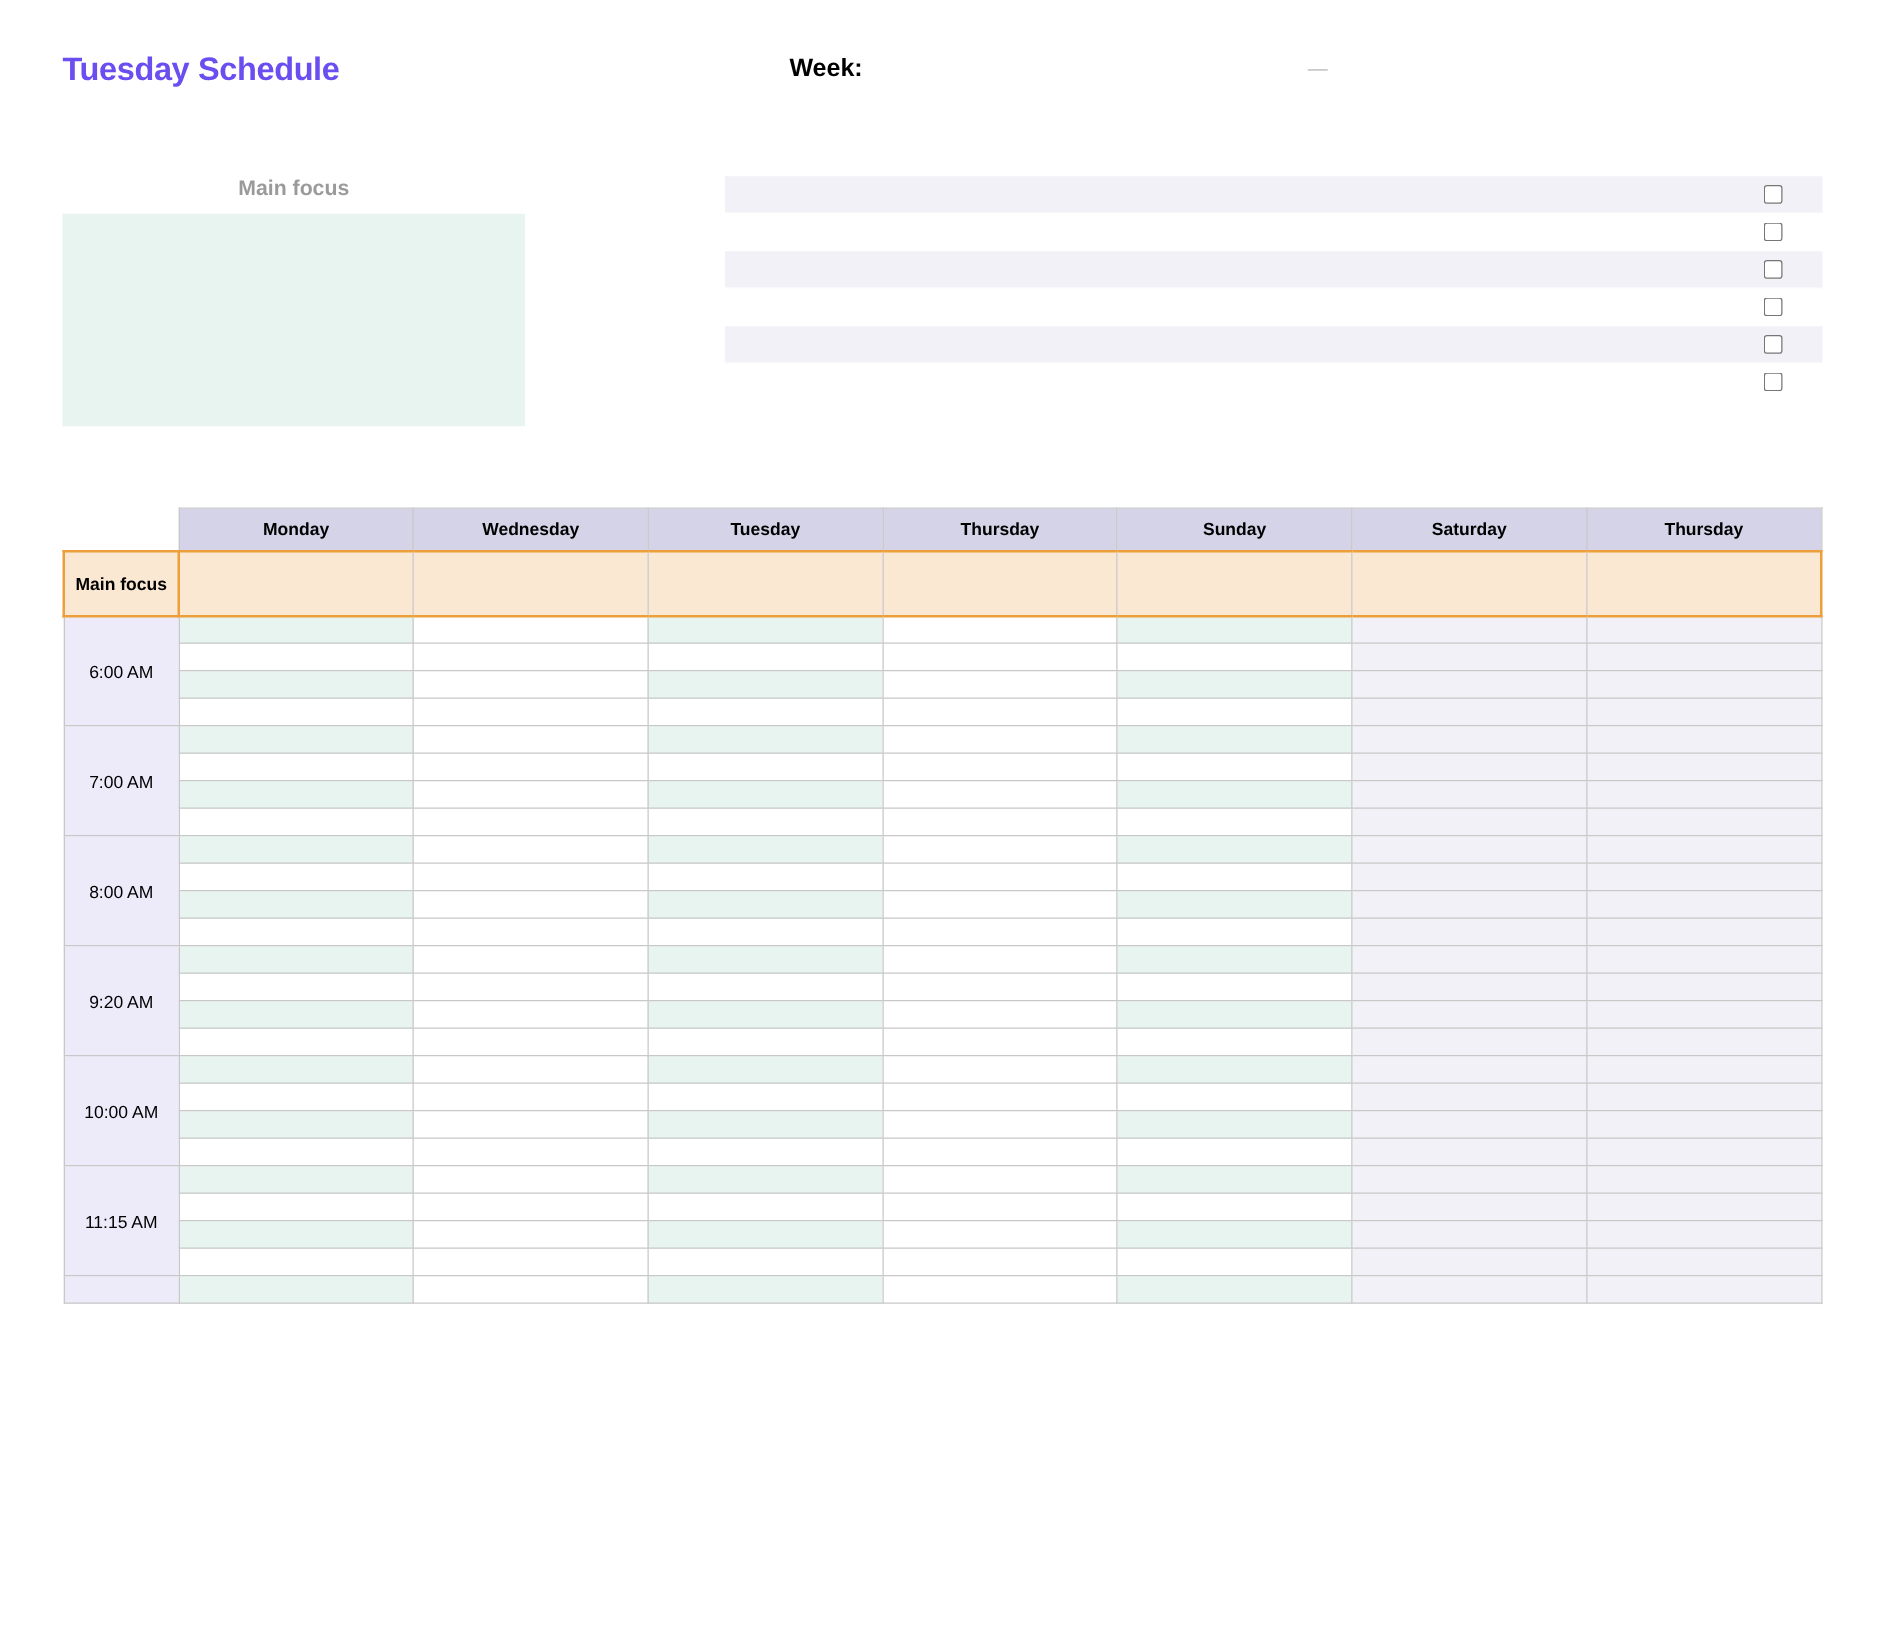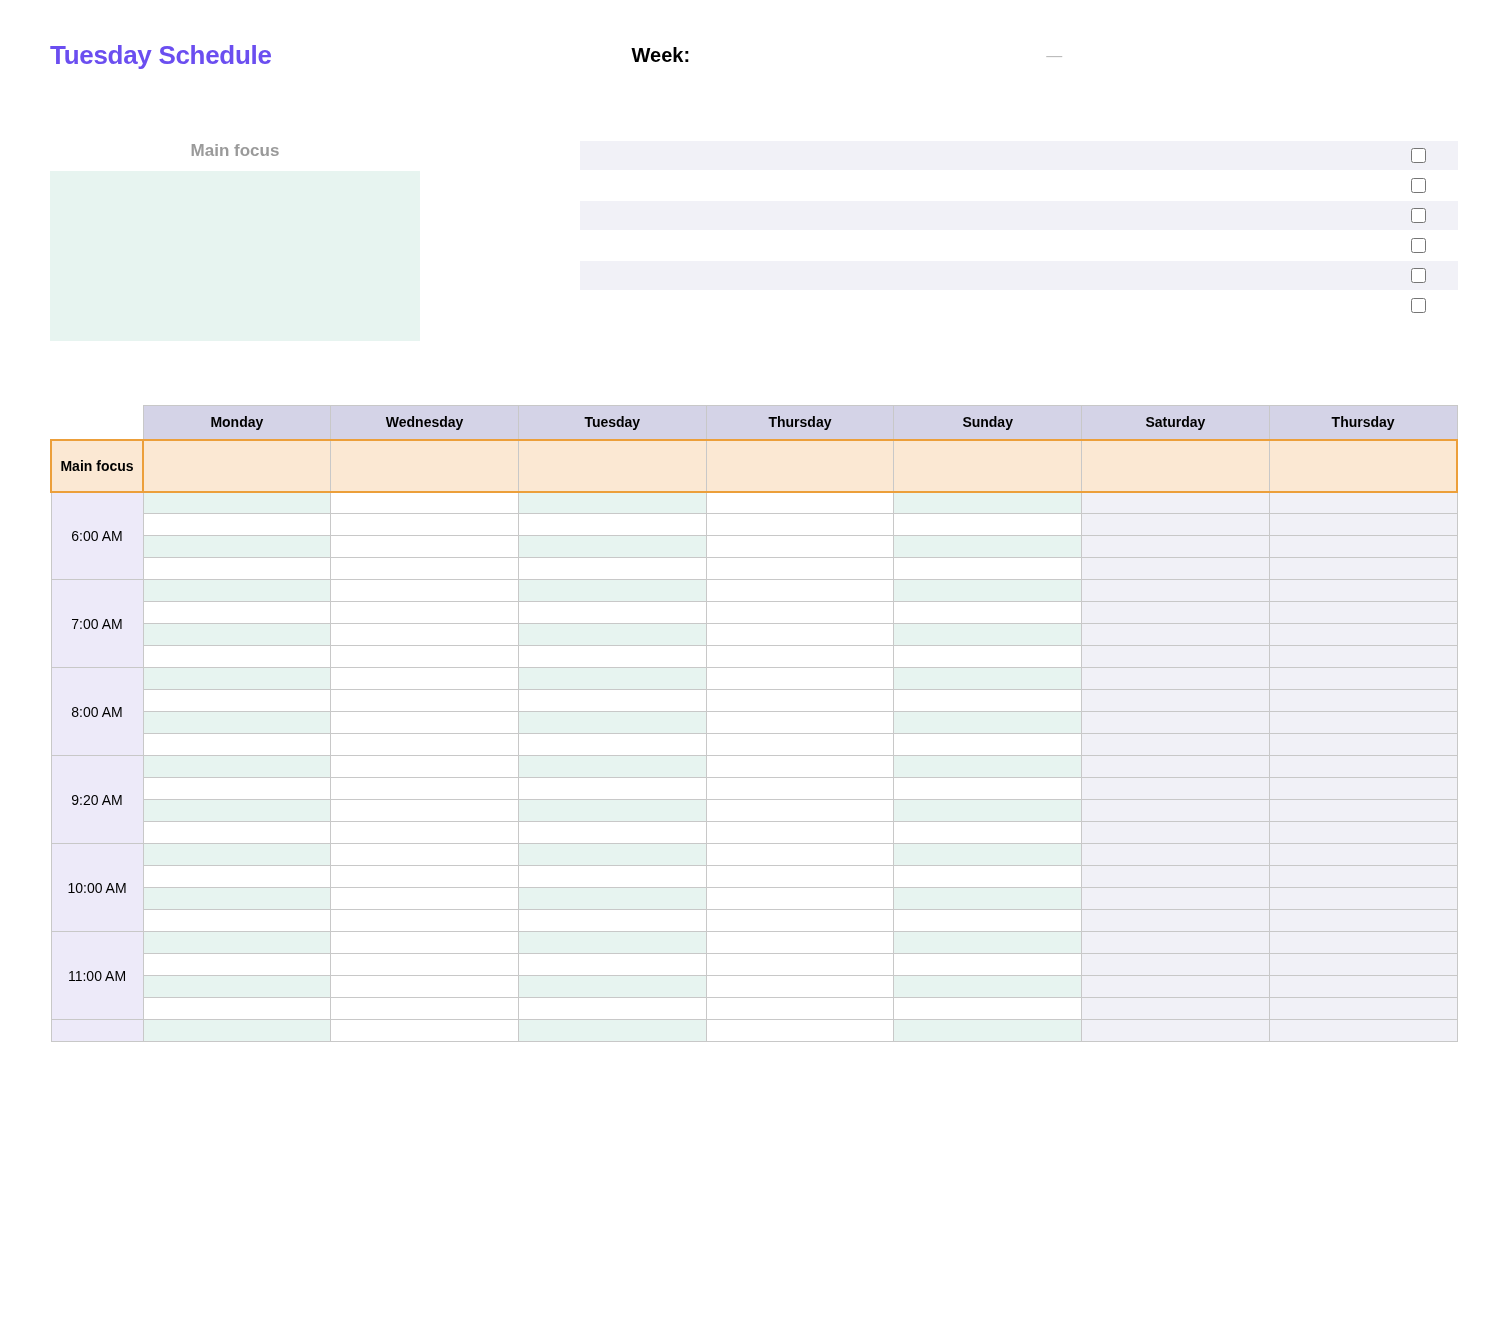--- a/index.html
+++ b/index.html
@@ -447,21 +447,21 @@
         <tr>
           <td class="slot-cell"><input style=""></td>
           <td class="slot-cell"><input style=""></td>
           <td class="slot-cell"><input style=""></td>
           <td class="slot-cell"><input style=""></td>
           <td class="slot-cell"><input style=""></td>
           <td class="slot-cell wk"><input style=""></td>
           <td class="slot-cell wk"><input style=""></td>
         </tr>
         <tr>
-          <th class="time-label" rowspan="4">11:00 AM</th>
+          <th class="time-label" rowspan="4">11:15 AM</th>
           <td class="slot-cell tint"><input style=""></td>
           <td class="slot-cell"><input style=""></td>
           <td class="slot-cell tint"><input style=""></td>
           <td class="slot-cell"><input style=""></td>
           <td class="slot-cell tint"><input style=""></td>
           <td class="slot-cell wk"><input style=""></td>
           <td class="slot-cell wk"><input style=""></td>
         </tr>
         <tr>
           <td class="slot-cell"><input style=""></td>

